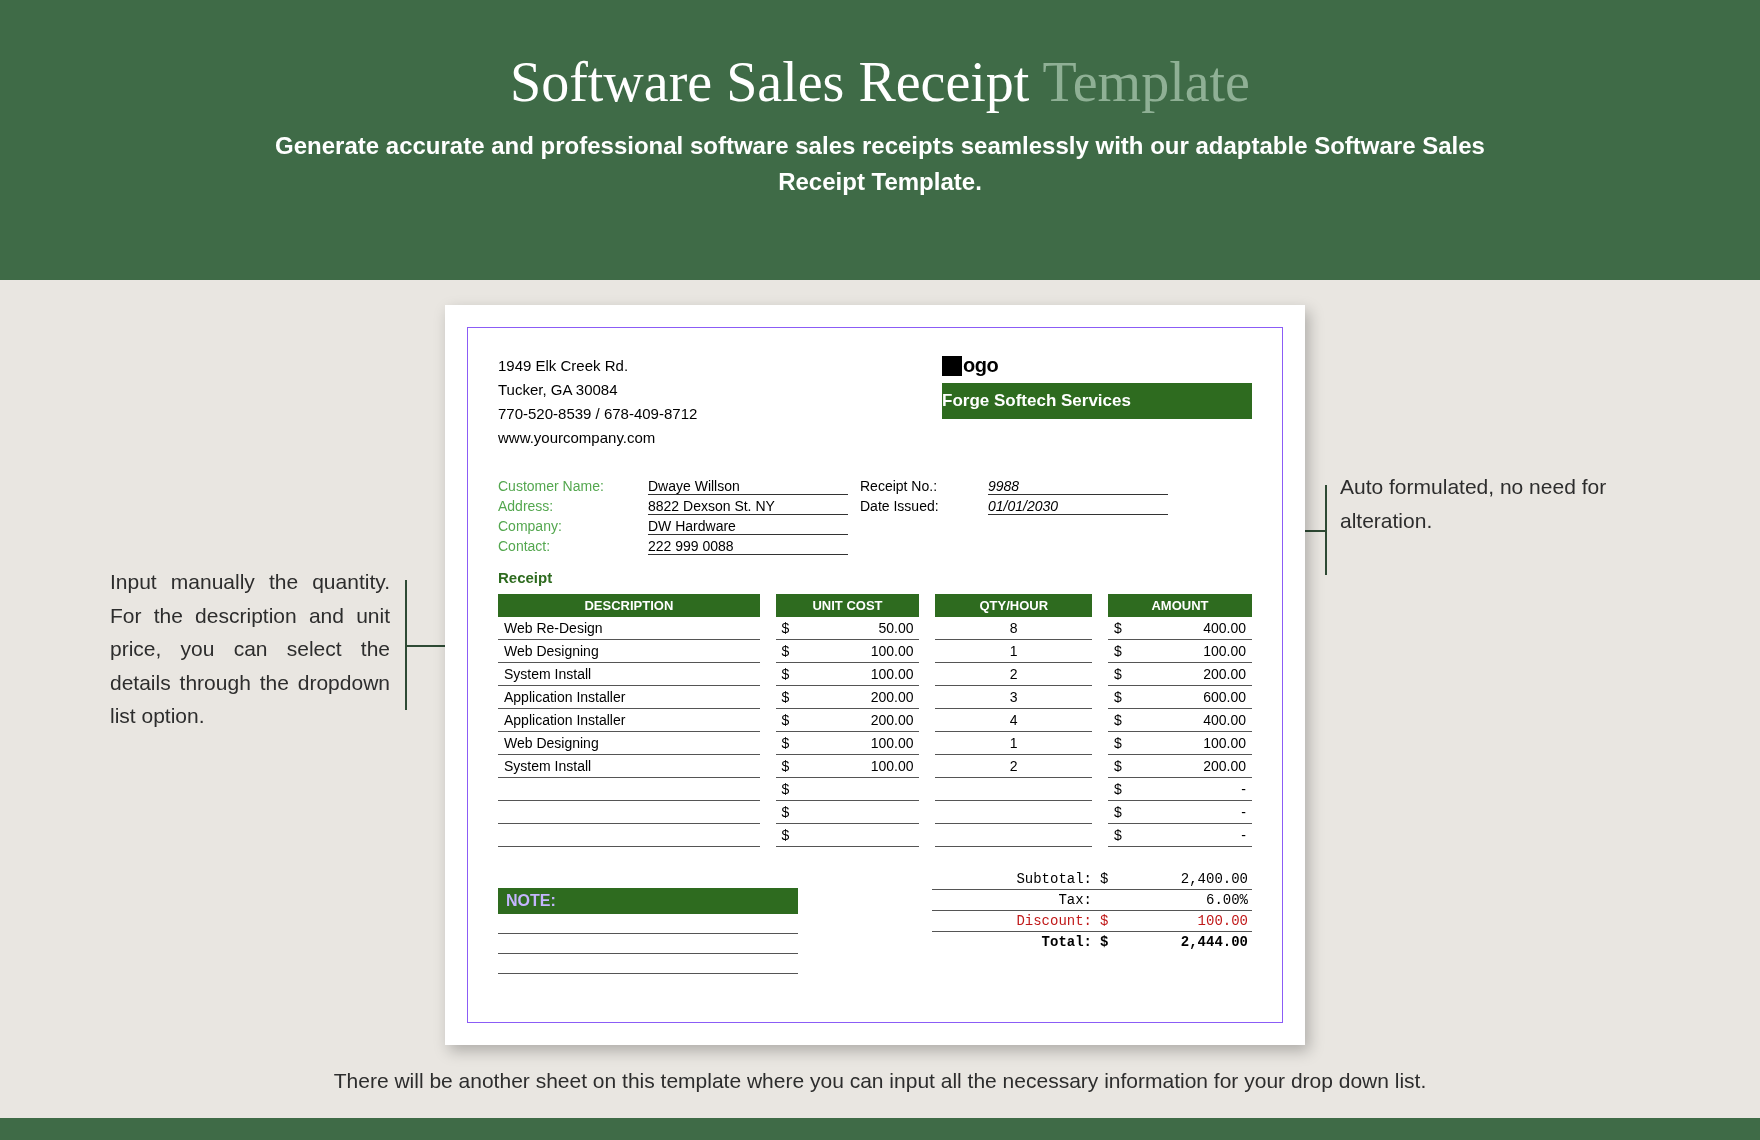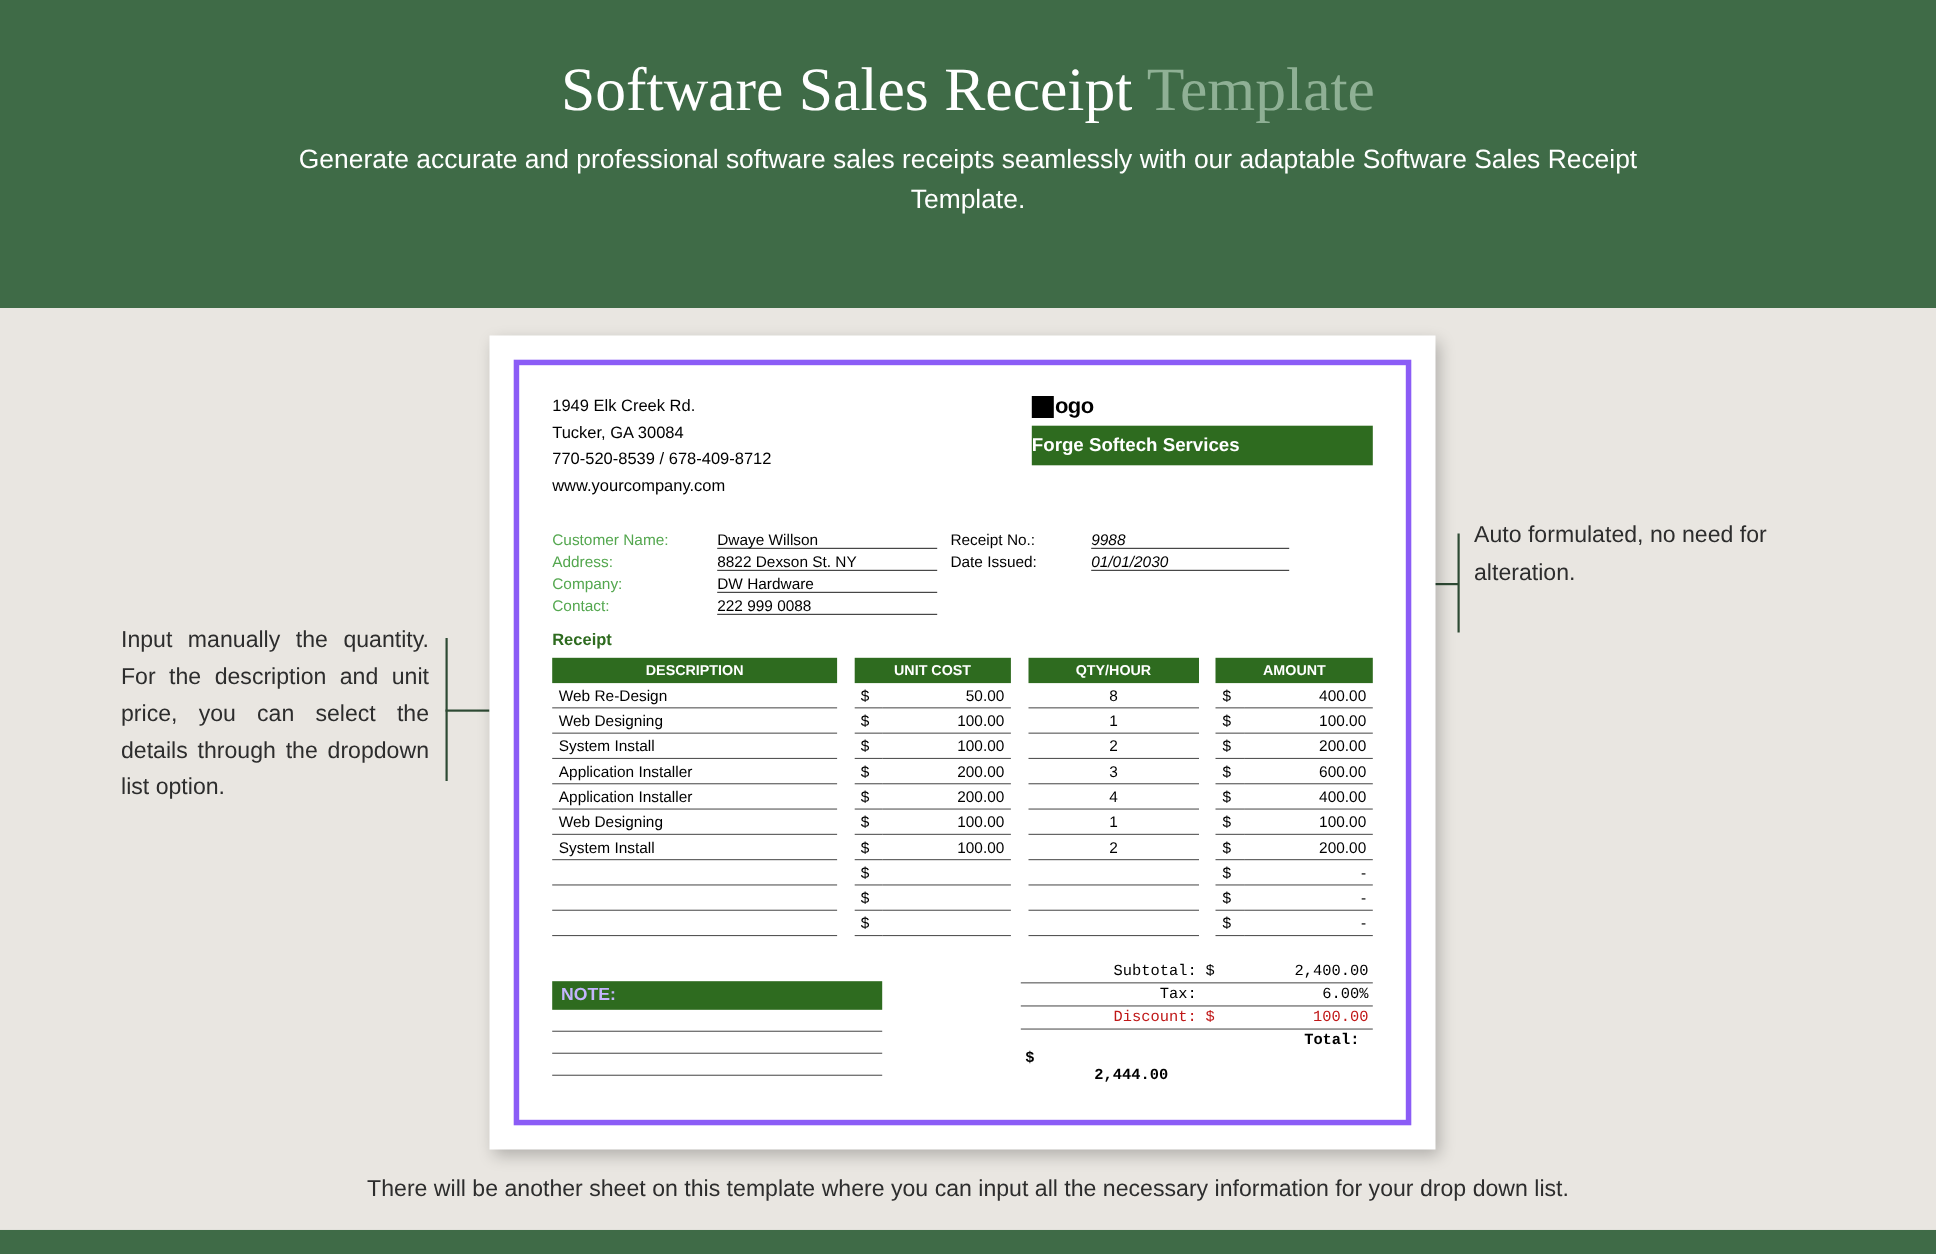--- a/index.html
+++ b/index.html
@@ -1,42 +1,42 @@
 <!DOCTYPE html>
 <html><head>
 <meta charset="utf-8">
 <style>
   * { box-sizing: border-box; margin: 0; padding: 0; }
   body { width: 1760px; height: 1140px; font-family: Arial, Helvetica, sans-serif; background: #e9e6e1; overflow: hidden; }
 
   .header-band { background: #3f6b47; height: 280px; padding-top: 50px; text-align: center; }
   .header-band h1 { font-family: Georgia, 'Times New Roman', serif; font-size: 56px; font-weight: 400; color: #fff; }
   .header-band h1 .tpl { color: #8fb095; }
-  .header-band .sub { color: #fff; font-size: 24px; line-height: 1.5; max-width: 1300px; margin: 14px auto 0; font-weight: 400; }
+  .header-band .sub { color: #fff; font-size: 24px; line-height: 1.5; max-width: 1300px; margin: 14px auto 0; font-weight: 700; }
 
   .body-band { background: #e9e6e1; position: relative; height: 838px; }
   .foot-strip { background: #3f6b47; height: 22px; }
 
   
   .callout { position: absolute; font-size: 21px; color: #2d2d2d; line-height: 1.6; }
   .callout.left { left: 110px; top: 285px; width: 280px; text-align: justify; }
   .callout.right { left: 1340px; top: 190px; width: 310px; }
 
   
   .conn { position: absolute; border-color: #2e4a34; border-style: solid; }
   .conn-left-v { left: 405px; top: 300px; height: 130px; border-width: 0 0 0 2px; }
   .conn-left-h { left: 405px; top: 365px; width: 40px; border-width: 0 0 2px 0; }
   .conn-right-v { left: 1325px; top: 205px; height: 90px; border-width: 0 0 0 2px; }
   .conn-right-h { left: 1298px; top: 250px; width: 28px; border-width: 0 0 2px 0; }
 
   .bottom-note { position: absolute; left: 0; right: 0; top: 785px; text-align: center; color: #2d2d2d; font-size: 21px; line-height: 1.5; }
 
   
   .doc { position: absolute; left: 445px; top: 25px; width: 860px; height: 740px; background: #fff; box-shadow: 4px 6px 14px rgba(0,0,0,0.25); padding: 22px; }
-  .doc-inner { border: 5px solid #8b5cf6; width: 100%; height: 100%; padding: 26px 30px; font-size: 14px; color: #000; }
+  .doc-inner { border: 1px solid #8b5cf6; width: 100%; height: 100%; padding: 26px 30px; font-size: 14px; color: #000; }
 
   .top-row { display: flex; justify-content: space-between; }
   .addr div { line-height: 1.6; font-size: 15px; }
   .logo-block { width: 310px; text-align: left; }
   .logo-box { display: inline-block; }
   .logo-sq { display: inline-block; width: 20px; height: 20px; background: #000; vertical-align: middle; margin-right: 1px; }
   .logo-txt { display: inline-block; font-weight: 700; font-size: 20px; vertical-align: middle; letter-spacing: -0.5px; }
   .company-banner { background: #2e6b1f; color: #fff; font-weight: 700; padding: 8px 0; margin-top: 6px; font-size: 17px; }
 
   .info-grid { display: grid; grid-template-columns: 150px 200px 140px 180px; margin-top: 28px; row-gap: 3px; font-size: 14px; }
@@ -56,21 +56,21 @@
   table.items td.qty { text-align: center; width: 120px; }
   table.items td.spacer { border: none; width: 6px; }
   table.items th.spacer { background: transparent; }
 
   .bottom-block { display: flex; margin-top: 22px; }
   .note-col { width: 300px; }
   .note-head { background: #2e6b1f; color: #c4b5fd; font-size: 16px; padding: 4px 8px; font-weight: 600; margin-top: 19px; }
   .note-line { border-bottom: 1px solid #555; height: 20px; }
   .totals { margin-left: auto; width: 320px; font-family: Liberation Mono, monospace; }
   .totals .row { display: flex; border-bottom: 1px solid #555; padding: 2px 4px; }
-  .totals .row.nl { border-bottom: none; flex-direction: column; }
+  .totals .row.nl { border-bottom: none; }
   .totals .k { flex: 1; text-align: right; padding-right: 8px; }
   .totals .c { width: 18px; }
   .totals .v { width: 130px; text-align: right; }
   .totals .red { color: #c01818; }
   .totals .bold { font-weight: 700; }
 </style>
 </head>
 <body>
 
 <div class="header-band">

